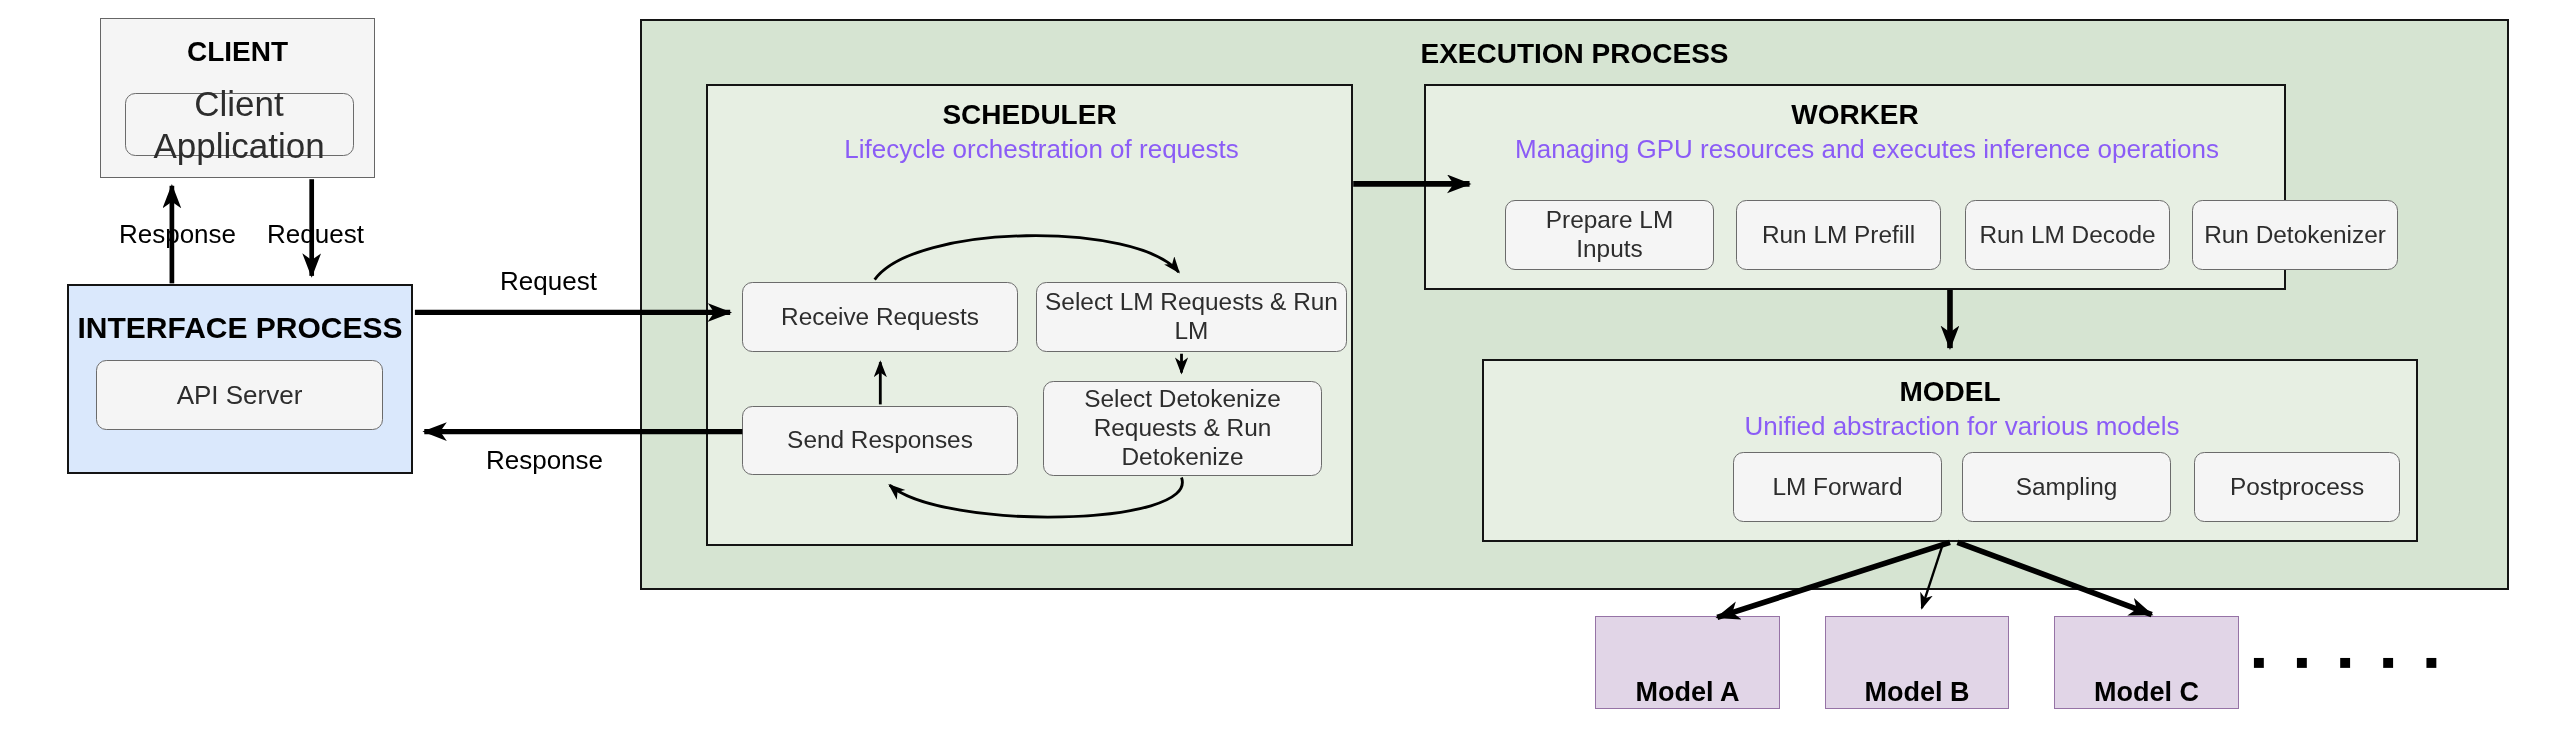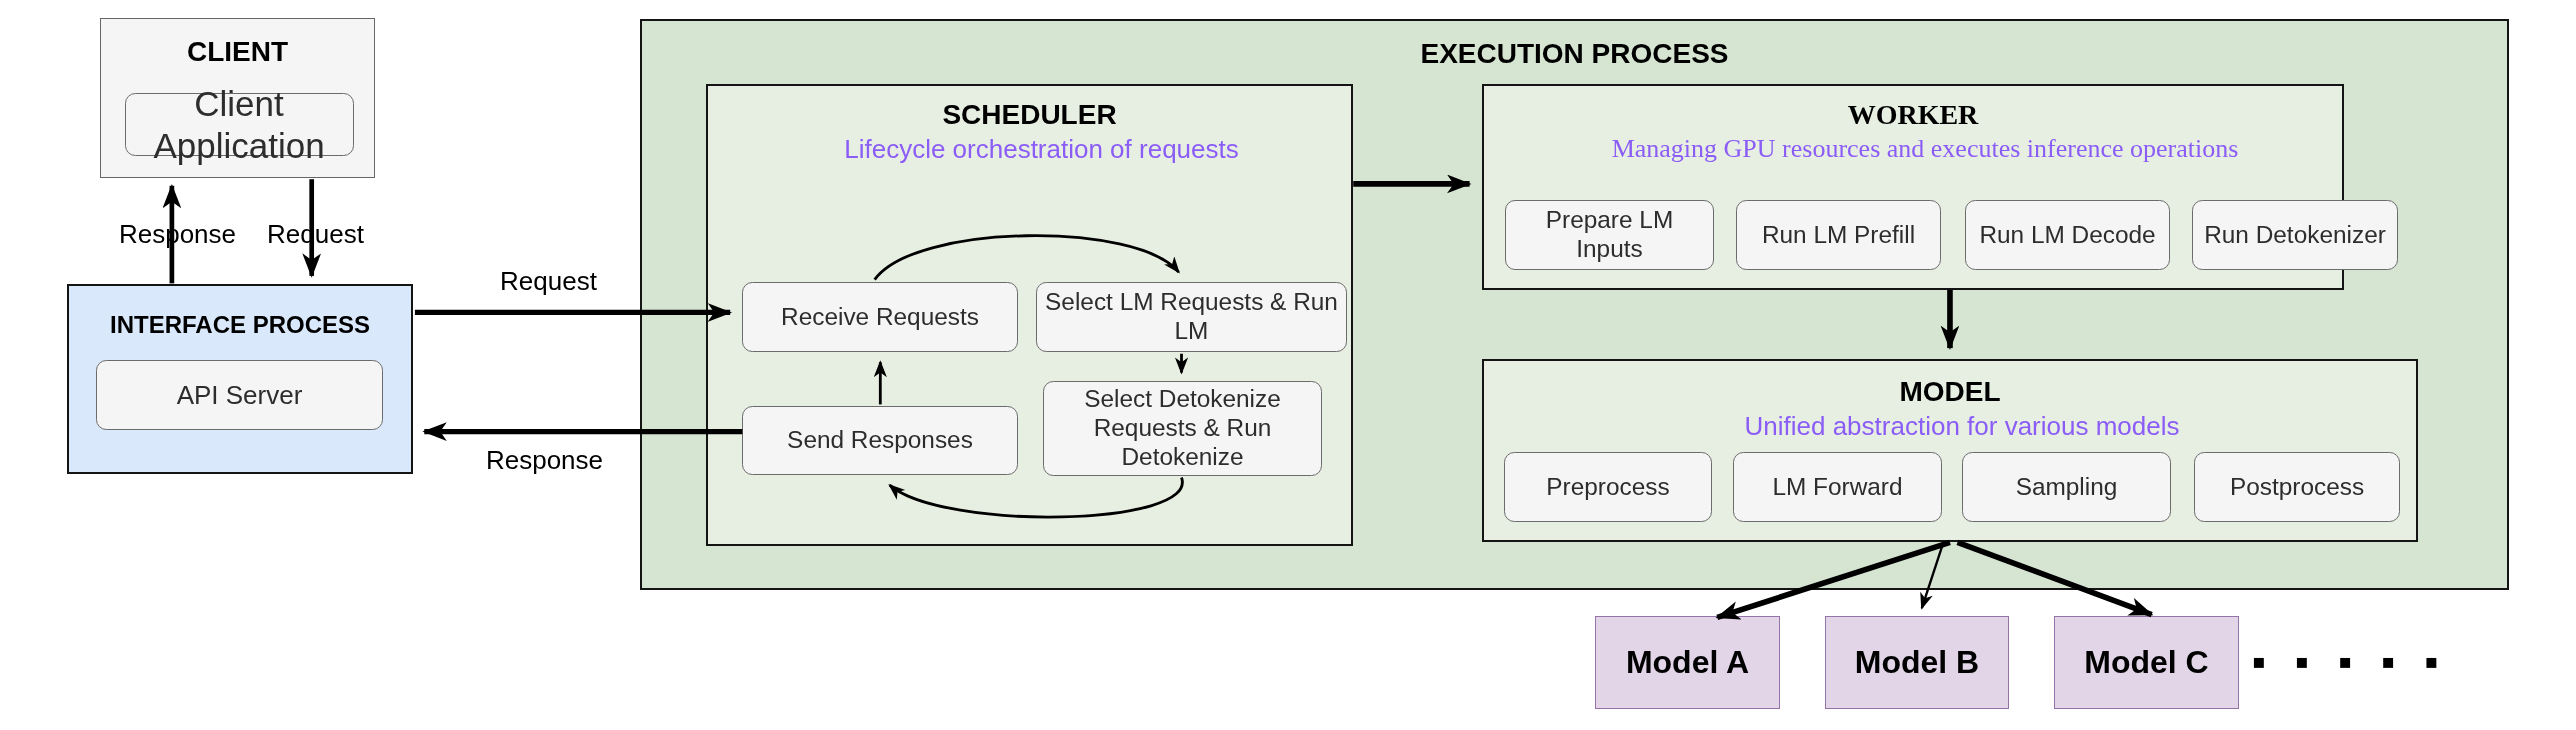--- a/index.html
+++ b/index.html
@@ -19,22 +19,22 @@
   .panel{background:#e7efe3;border:2.8px solid #141414;}
   
   .node{
     background:#f5f5f5;border:1.9px solid #6b6b6b;border-radius:10.3px;
     display:flex;align-items:center;justify-content:center;
     text-align:center;font-size:24.4px;color:#2d2d2d;line-height:1.18;
     padding:1.9px 5.6px;
   }
   .model-chip{
     background:#e1d5e7;border:1.9px solid #9673a6;
-    display:flex;align-items:center;justify-content:center;
-    font-size:32px;font-weight:bold;color:#000;text-align:center;
+    display:flex;align-items:flex-end;justify-content:center;
+    font-size:27px;font-weight:bold;color:#000;text-align:center;
   }
   .box-title{font-weight:bold;font-size:28px;text-align:center;width:100%;color:#000;}
   .box-sub{font-size:26px;text-align:center;width:100%;color:#8b5cf6;padding-left:24px;}
   .flow-label{font-size:26px;text-align:center;color:#000;}
   .ellipsis{font-size:20px;font-weight:bold;letter-spacing:11.3px;color:#000;
     font-family:"DejaVu Sans","Liberation Sans",sans-serif;white-space:nowrap;}
   svg.arrows{position:absolute;left:0;top:0;pointer-events:none;z-index:10;}
 </style>
 </head>
 <body>
@@ -45,21 +45,21 @@
     <div class="abs box-title" style="left:0;top:17px;">CLIENT</div>
     <div class="abs node" style="left:23.5px;top:74px;width:229px;height:63px;font-size:35px;">
       <span>Client Application</span>
     </div>
   </div>
 
   <div class="abs flow-label" style="left:111px;top:219px;width:133px;">Response</div>
   <div class="abs flow-label" style="left:250px;top:219px;width:131px;">Request</div>
 
   <div class="abs iface-box" style="left:67px;top:284px;width:346px;height:190px;">
-    <div class="abs box-title" style="left:0;top:25px;font-size:24px;">INTERFACE PROCESS</div>
+    <div class="abs box-title" style="left:0;top:25px;font-size:30px;">INTERFACE PROCESS</div>
     <div class="abs node" style="left:27px;top:74px;width:287px;height:70px;font-size:26px;">
       <span>API Server</span>
     </div>
   </div>
 
   <div class="abs flow-label" style="left:483px;top:266px;width:131px;">Request</div>
   <div class="abs flow-label" style="left:474px;top:445px;width:141px;">Response</div>
 
   <div class="abs exec-box" style="left:640px;top:19px;width:1869px;height:571px;">
     <div class="abs box-title" style="left:0;top:17px;">EXECUTION PROCESS</div>
@@ -75,43 +75,40 @@
   <div class="abs node" style="left:1036px;top:282px;width:311px;height:70px;">
     <span>Select LM Requests &amp; Run LM</span>
   </div>
   <div class="abs node" style="left:1043px;top:381px;width:279px;height:95px;">
     <span>Select Detokenize Requests &amp; Run Detokenize</span>
   </div>
   <div class="abs node" style="left:742px;top:406px;width:276px;height:69px;">
     <span>Send Responses</span>
   </div>
 
-  <div class="abs panel" style="left:1482px;top:84px;width:862px;height:206px;font-family:Liberation Serif, serif;">
+  <div class="abs panel" style="left:1424px;top:84px;width:862px;height:206px;">
     <div class="abs box-title" style="left:0;top:13px;">WORKER</div>
     <div class="abs box-sub" style="left:0;top:48px;">Managing GPU resources and executes inference operations</div>
   </div>
   <div class="abs node" style="left:1505px;top:200px;width:209px;height:70px;border-radius:10px;">
     <span>Prepare LM Inputs</span>
   </div>
   <div class="abs node" style="left:1736px;top:200px;width:205px;height:70px;">
     <span>Run LM Prefill</span>
   </div>
   <div class="abs node" style="left:1965px;top:200px;width:205px;height:70px;">
     <span>Run LM Decode</span>
   </div>
   <div class="abs node" style="left:2192px;top:200px;width:206px;height:70px;">
     <span>Run Detokenizer</span>
   </div>
 
   <div class="abs panel" style="left:1482px;top:359px;width:936px;height:183px;">
     <div class="abs box-title" style="left:0;top:15px;">MODEL</div>
     <div class="abs box-sub" style="left:0;top:50px;">Unified abstraction for various models</div>
-  </div>
-  <div class="abs node" style="left:1504px;top:452px;width:208px;height:70px;">
-    <span>Preprocess</span>
   </div>
   <div class="abs node" style="left:1733px;top:452px;width:209px;height:70px;">
     <span>LM Forward</span>
   </div>
   <div class="abs node" style="left:1962px;top:452px;width:209px;height:70px;">
     <span>Sampling</span>
   </div>
   <div class="abs node" style="left:2194px;top:452px;width:206px;height:70px;">
     <span>Postprocess</span>
   </div>

